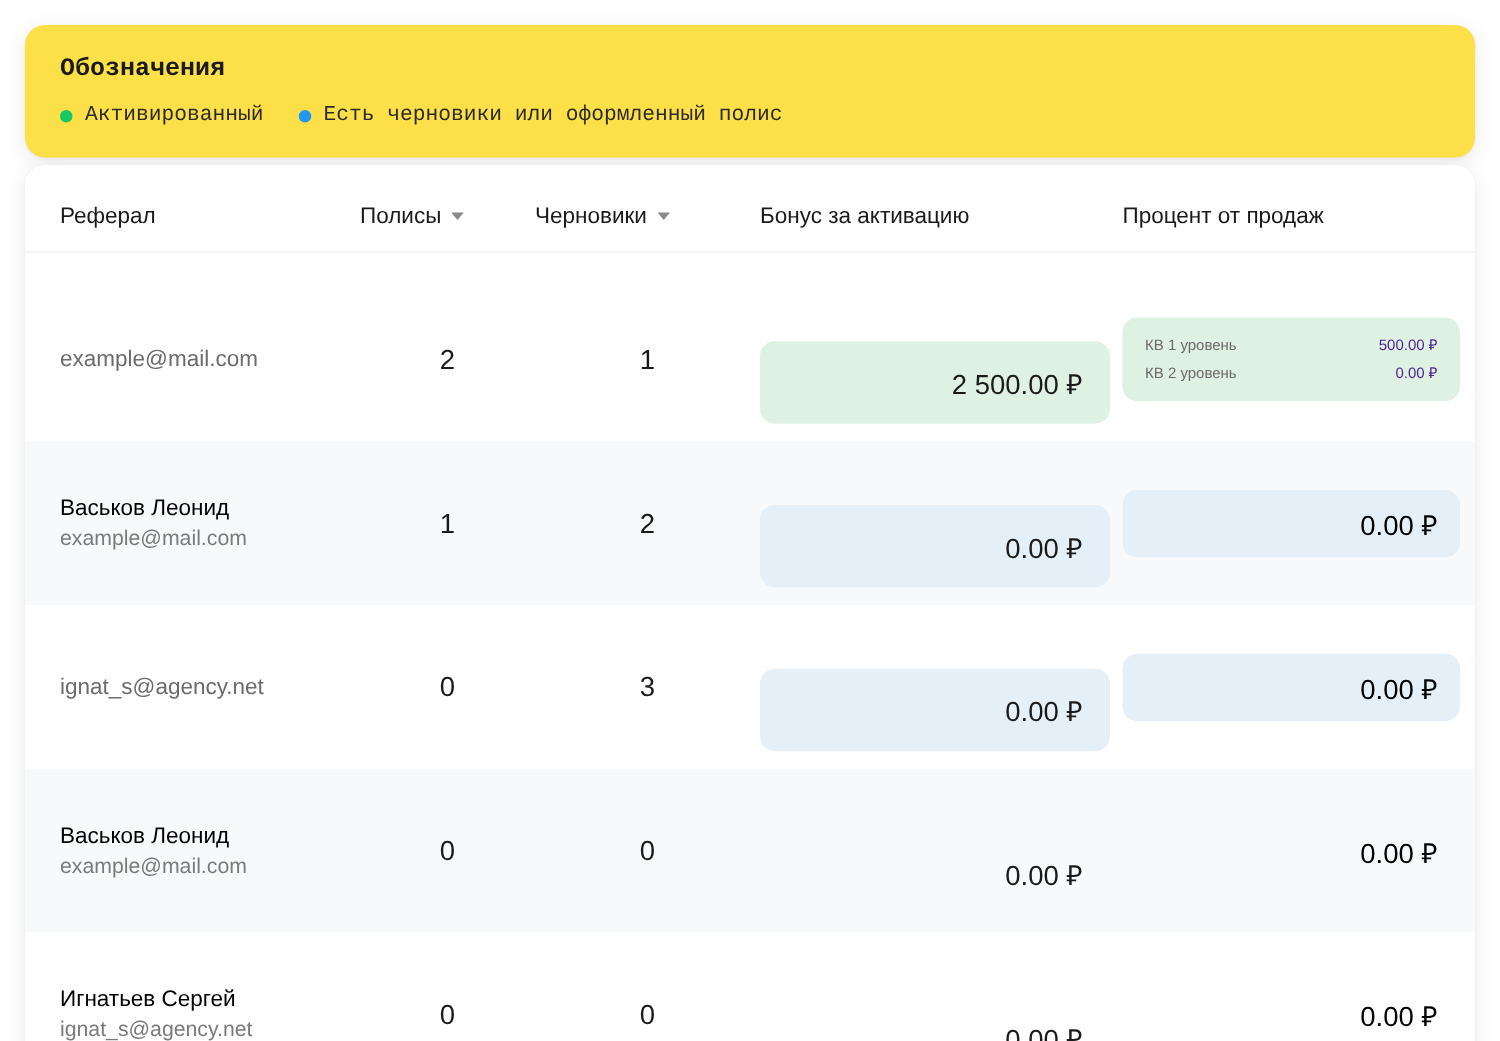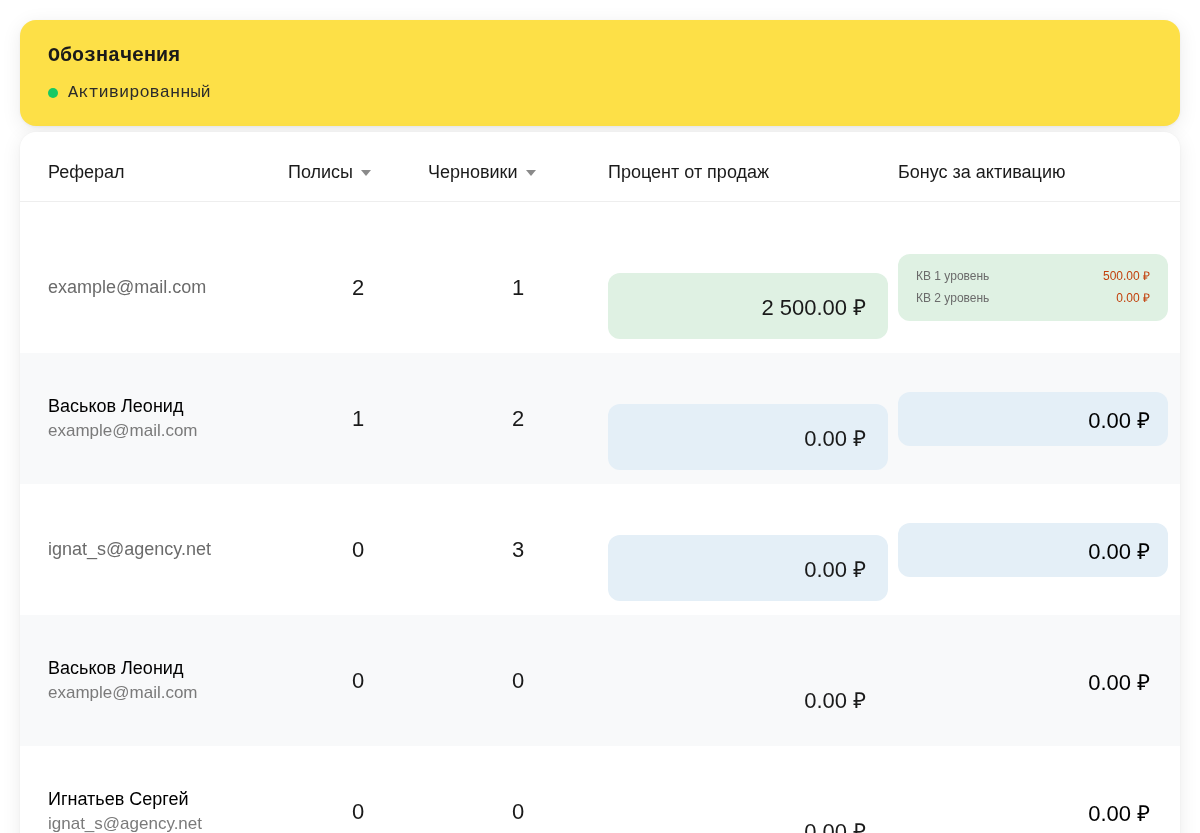--- a/index.html
+++ b/index.html
@@ -128,52 +128,56 @@
 .percent-pill.none  { background: transparent; }
 .kv-line {
   display: flex;
   justify-content: space-between;
   font-size: 12px;
   font-weight: 400;
   color: #6b6b6b;
   line-height: 1.8;
 }
 .kv-line .val {
-  color: #c2410c;
+  color: #4c1d95;
   font-weight: 400;
 }
 .spacer { height: 10px; }
 </style>
 </head>
 <body>
 
 <div class="card">
   <div class="legend-title">Обозначения</div>
   <div class="legend-items">
     <div class="legend-item">
       <span class="dot dot-green"></span>
       <span>Активированный</span>
     </div>
+    <div class="legend-item">
+      <span class="dot dot-blue"></span>
+      <span>Есть черновики или оформленный полис</span>
+    </div>
   </div>
 </div>
 
 <div class="table-card">
 
   <div class="thead">
     <div class="th">Реферал</div>
     <div class="th sortable">
       <span>Полисы</span>
       <span class="caret-down"></span>
     </div>
     <div class="th sortable">
       <span>Черновики</span>
       <span class="caret-down"></span>
     </div>
+    <div class="th">Бонус за активацию</div>
     <div class="th">Процент от продаж</div>
-    <div class="th">Бонус за активацию</div>
   </div>
 
   <div class="spacer"></div>
 
   <div class="tbody" id="tbody">
       <div class="row">
         <div>
           <div class="referral-email only">example@mail.com</div>
         </div>
         <div class="num-cell">2</div>

